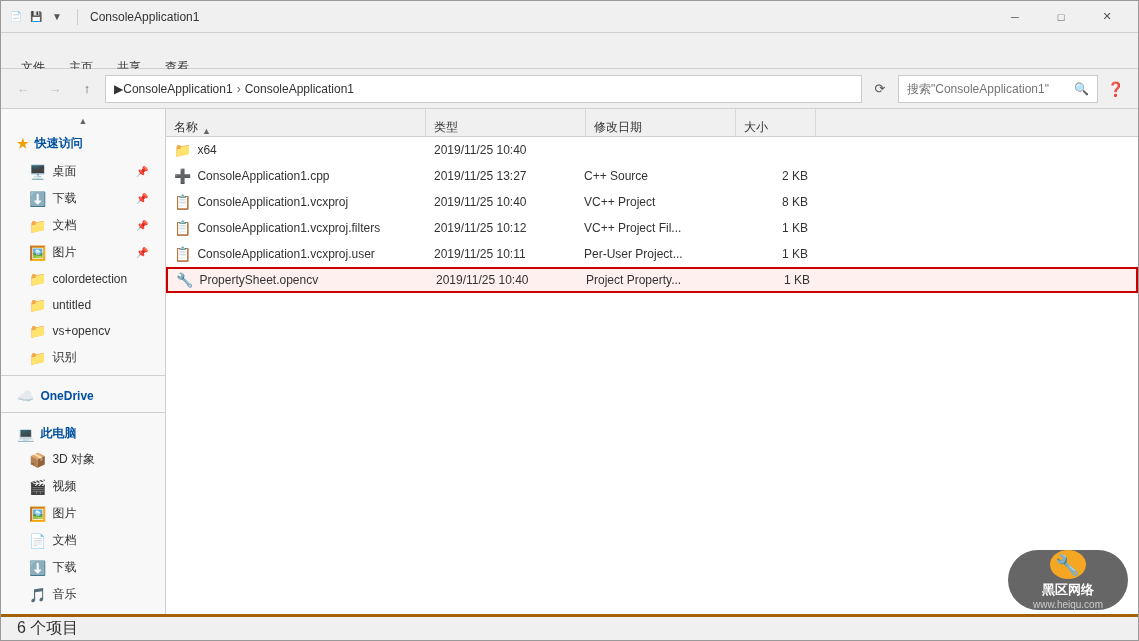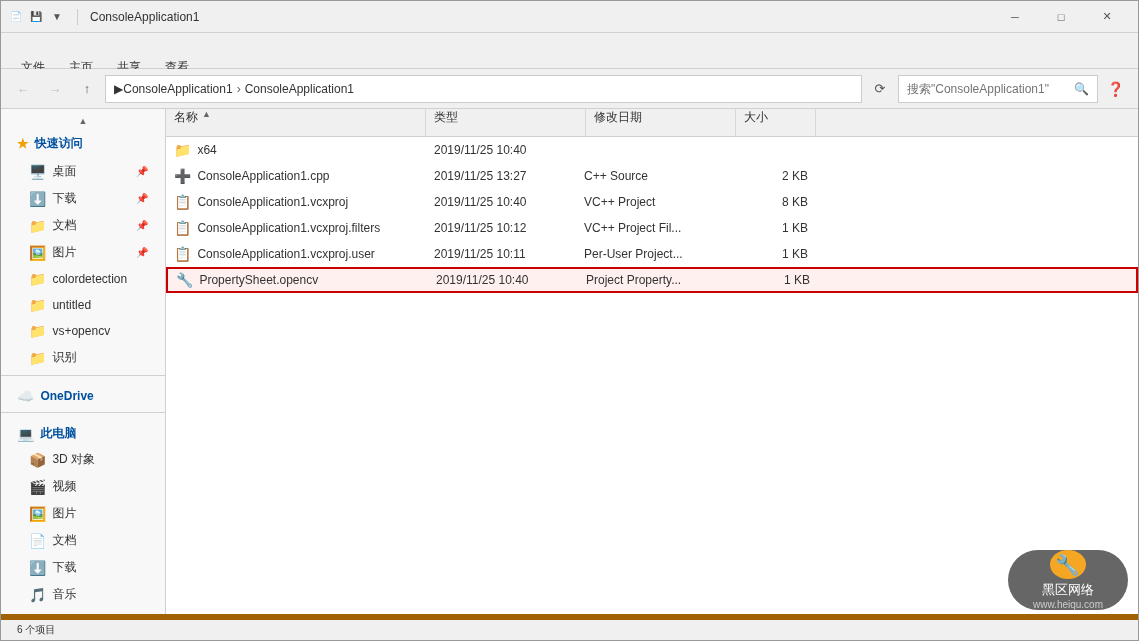--- a/index.html
+++ b/index.html
@@ -285,21 +285,21 @@
       padding: 0 0;
       flex-shrink: 0;
     }
 
     .col-header {
       padding: 0 8px;
       font-size: 12px;
       color: #333;
       cursor: pointer;
       display: flex;
-      align-items: flex-start;
+      align-items: flex-end;
       gap: 4px;
       height: 100%;
       border-right: 1px solid #d8d8d8;
       user-select: none;
     }
 
     .col-header.name { width: 260px; }
     .col-header.date { width: 150px; }
     .col-header.type { width: 160px; }
     .col-header.size { width: 80px; }
@@ -348,26 +348,26 @@
 
     .file-icon {
       font-size: 14px;
       flex-shrink: 0;
     }
 
     
     .status-bar {
       height: 26px;
       background: #f0f0f0;
-      border-top: 6px solid #a16207;
+      border-top: 3px solid #a16207;
       display: flex;
       align-items: center;
       padding: 0 16px;
       flex-shrink: 0;
-      font-size: 10px;
+      font-size: 16px;
       color: #333;
     }
 
     
     .watermark {
       position: absolute;
       bottom: 30px;
       right: 10px;
       width: 120px;
       height: 60px;
@@ -376,21 +376,21 @@
       display: flex;
       flex-direction: column;
       align-items: center;
       justify-content: center;
       z-index: 100;
     }
 
     .watermark-text1 {
       color: white;
       font-size: 13px;
-      font-weight: normal;
+      font-weight: bold;
     }
 
     .watermark-text2 {
       color: #ccc;
       font-size: 10px;
     }
 
     .watermark-logo {
       width: 36px;
       height: 36px;

